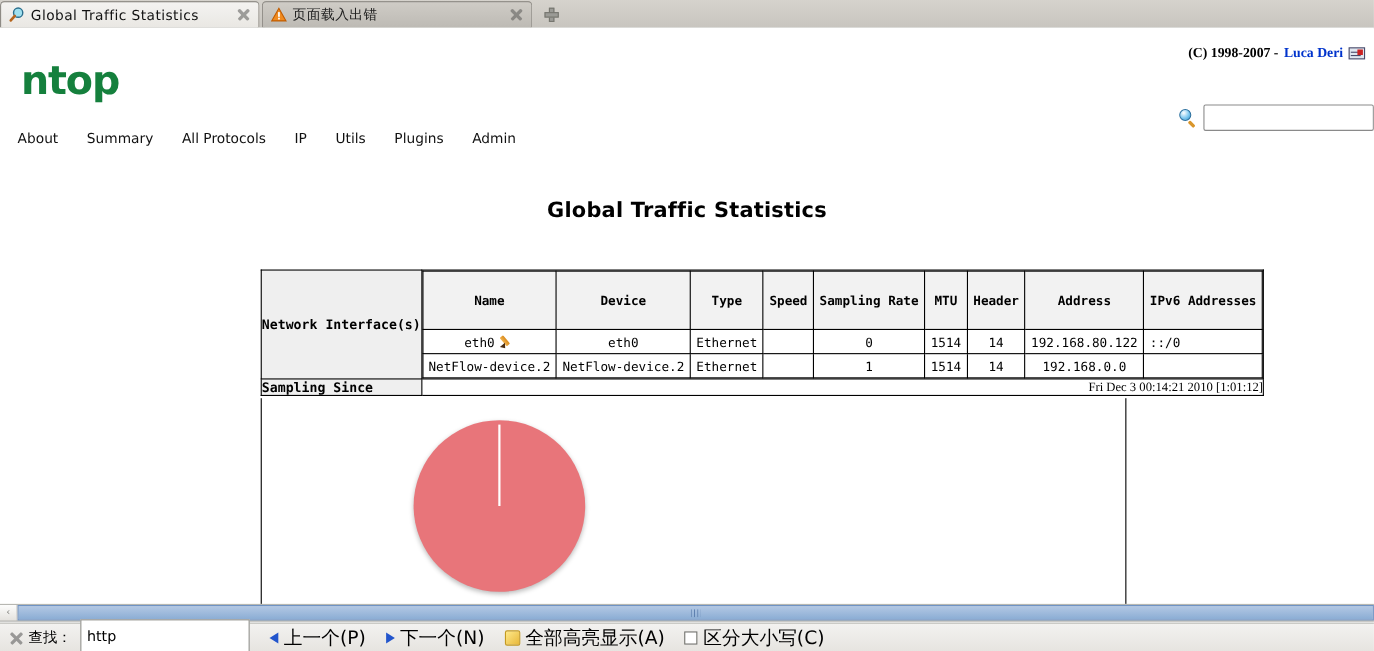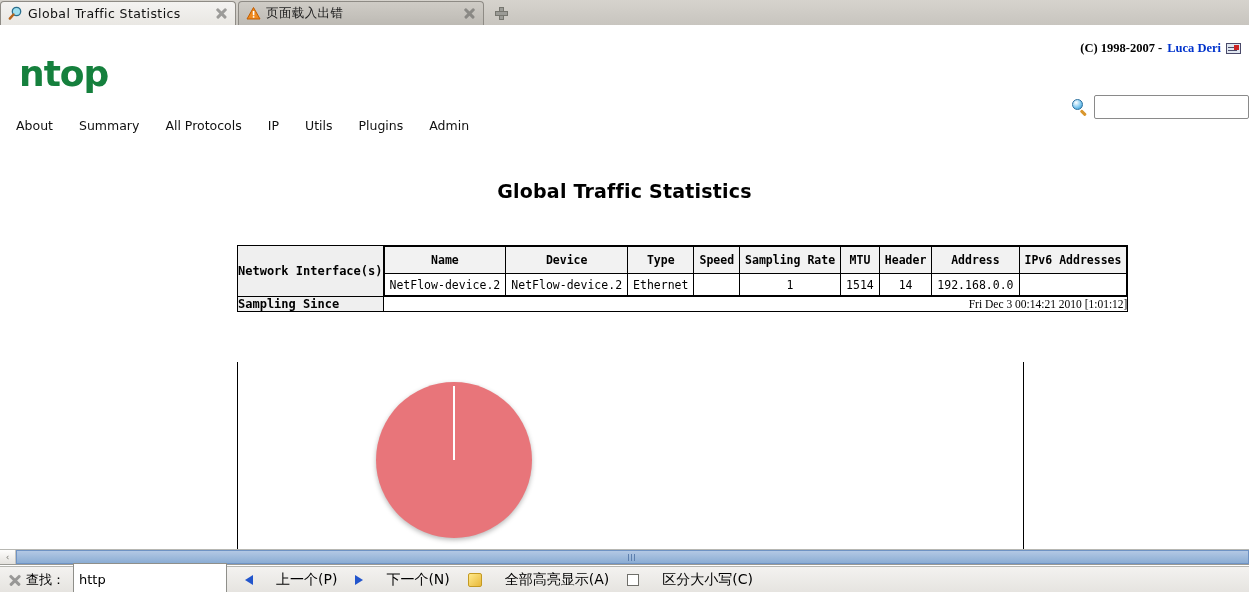--- a/index.html
+++ b/index.html
@@ -130,21 +130,21 @@
     font-size:11.5px;
   }
   .stats td,.stats th{border:1px solid #000;padding:0;}
   .lblcell{
     width:139px;background:#efefef;font-weight:bold;font-size:12px;
     padding:5px 0 5px 6px;text-align:left;white-space:nowrap;vertical-align:middle;
   }
   .inner{width:100%;border-collapse:collapse;font-size:11.5px;}
   .inner th{
     background:#f2f2f2;border:1px solid #000;font-weight:bold;
-    padding:6px 5px;text-align:center;white-space:nowrap;
+    padding:19px 5px;text-align:center;white-space:nowrap;
     font-family:"DejaVu Sans Mono","Liberation Mono",monospace;font-size:11.5px;
   }
   .inner td{
     background:#fff;border:1px solid #000;padding:3px 5px;
     text-align:center;white-space:nowrap;height:15px;
   }
   .inner td.left{text-align:left;}
   .valcell{background:#fff;padding:4px 6px;text-align:right;white-space:nowrap;font-family:Liberation Serif, serif;}
   .valcell.blue{background:#eaf0fb;}
   .nodecell{
@@ -224,22 +224,22 @@
   }
   .find-close:before{transform:rotate(45deg)}
   .find-close:after{transform:rotate(-45deg)}
   .find-label{margin-right:8px;white-space:nowrap;}
   .find-input{
     width:154px;height:33px;box-sizing:border-box;
     border:1px solid #8f8f8a;background:#fff;padding:0 5px;
     font-family:"DejaVu Sans","Liberation Sans",sans-serif;font-size:13px;outline:none;
   }
   .find-btn{
-    display:flex;align-items:center;gap:23px;margin-left:18px;white-space:nowrap;
-    font-size:14px;color:#000;
+    display:flex;align-items:center;gap:5px;margin-left:18px;white-space:nowrap;
+    font-size:17px;color:#000;
   }
   .arrow{width:0;height:0;flex:0 0 auto;}
   .arrow.left{
     border-top:5px solid transparent;border-bottom:5px solid transparent;
     border-right:8px solid #2255cc;
   }
   .arrow.right{
     border-top:5px solid transparent;border-bottom:5px solid transparent;
     border-left:8px solid #2255cc;
   }
@@ -328,20 +328,33 @@
             <th style="width:92px">Device</th>
             <th style="width:48px">Type</th>
             <th style="width:36px">Speed</th>
             <th style="width:94px">Sampling Rate</th>
             <th style="width:28px">MTU</th>
             <th style="width:38px">Header</th>
             <th style="width:82px">Address</th>
             <th style="width:100px">IPv6 Addresses</th>
           </tr>
           <tr>
+            <td>
+              <span>eth0</span><span class="pencil"><span class="body"></span><span class="tip"></span></span>
+            </td>
+            <td>eth0</td>
+            <td>Ethernet</td>
+            <td></td>
+            <td>0</td>
+            <td>1514</td>
+            <td>14</td>
+            <td>192.168.80.122</td>
+            <td class="left">::/0</td>
+          </tr>
+          <tr>
             <td>NetFlow-device.2</td>
             <td>NetFlow-device.2</td>
             <td>Ethernet</td>
             <td></td>
             <td>1</td>
             <td>1514</td>
             <td>14</td>
             <td>192.168.0.0</td>
             <td class="left"></td>
           </tr>

